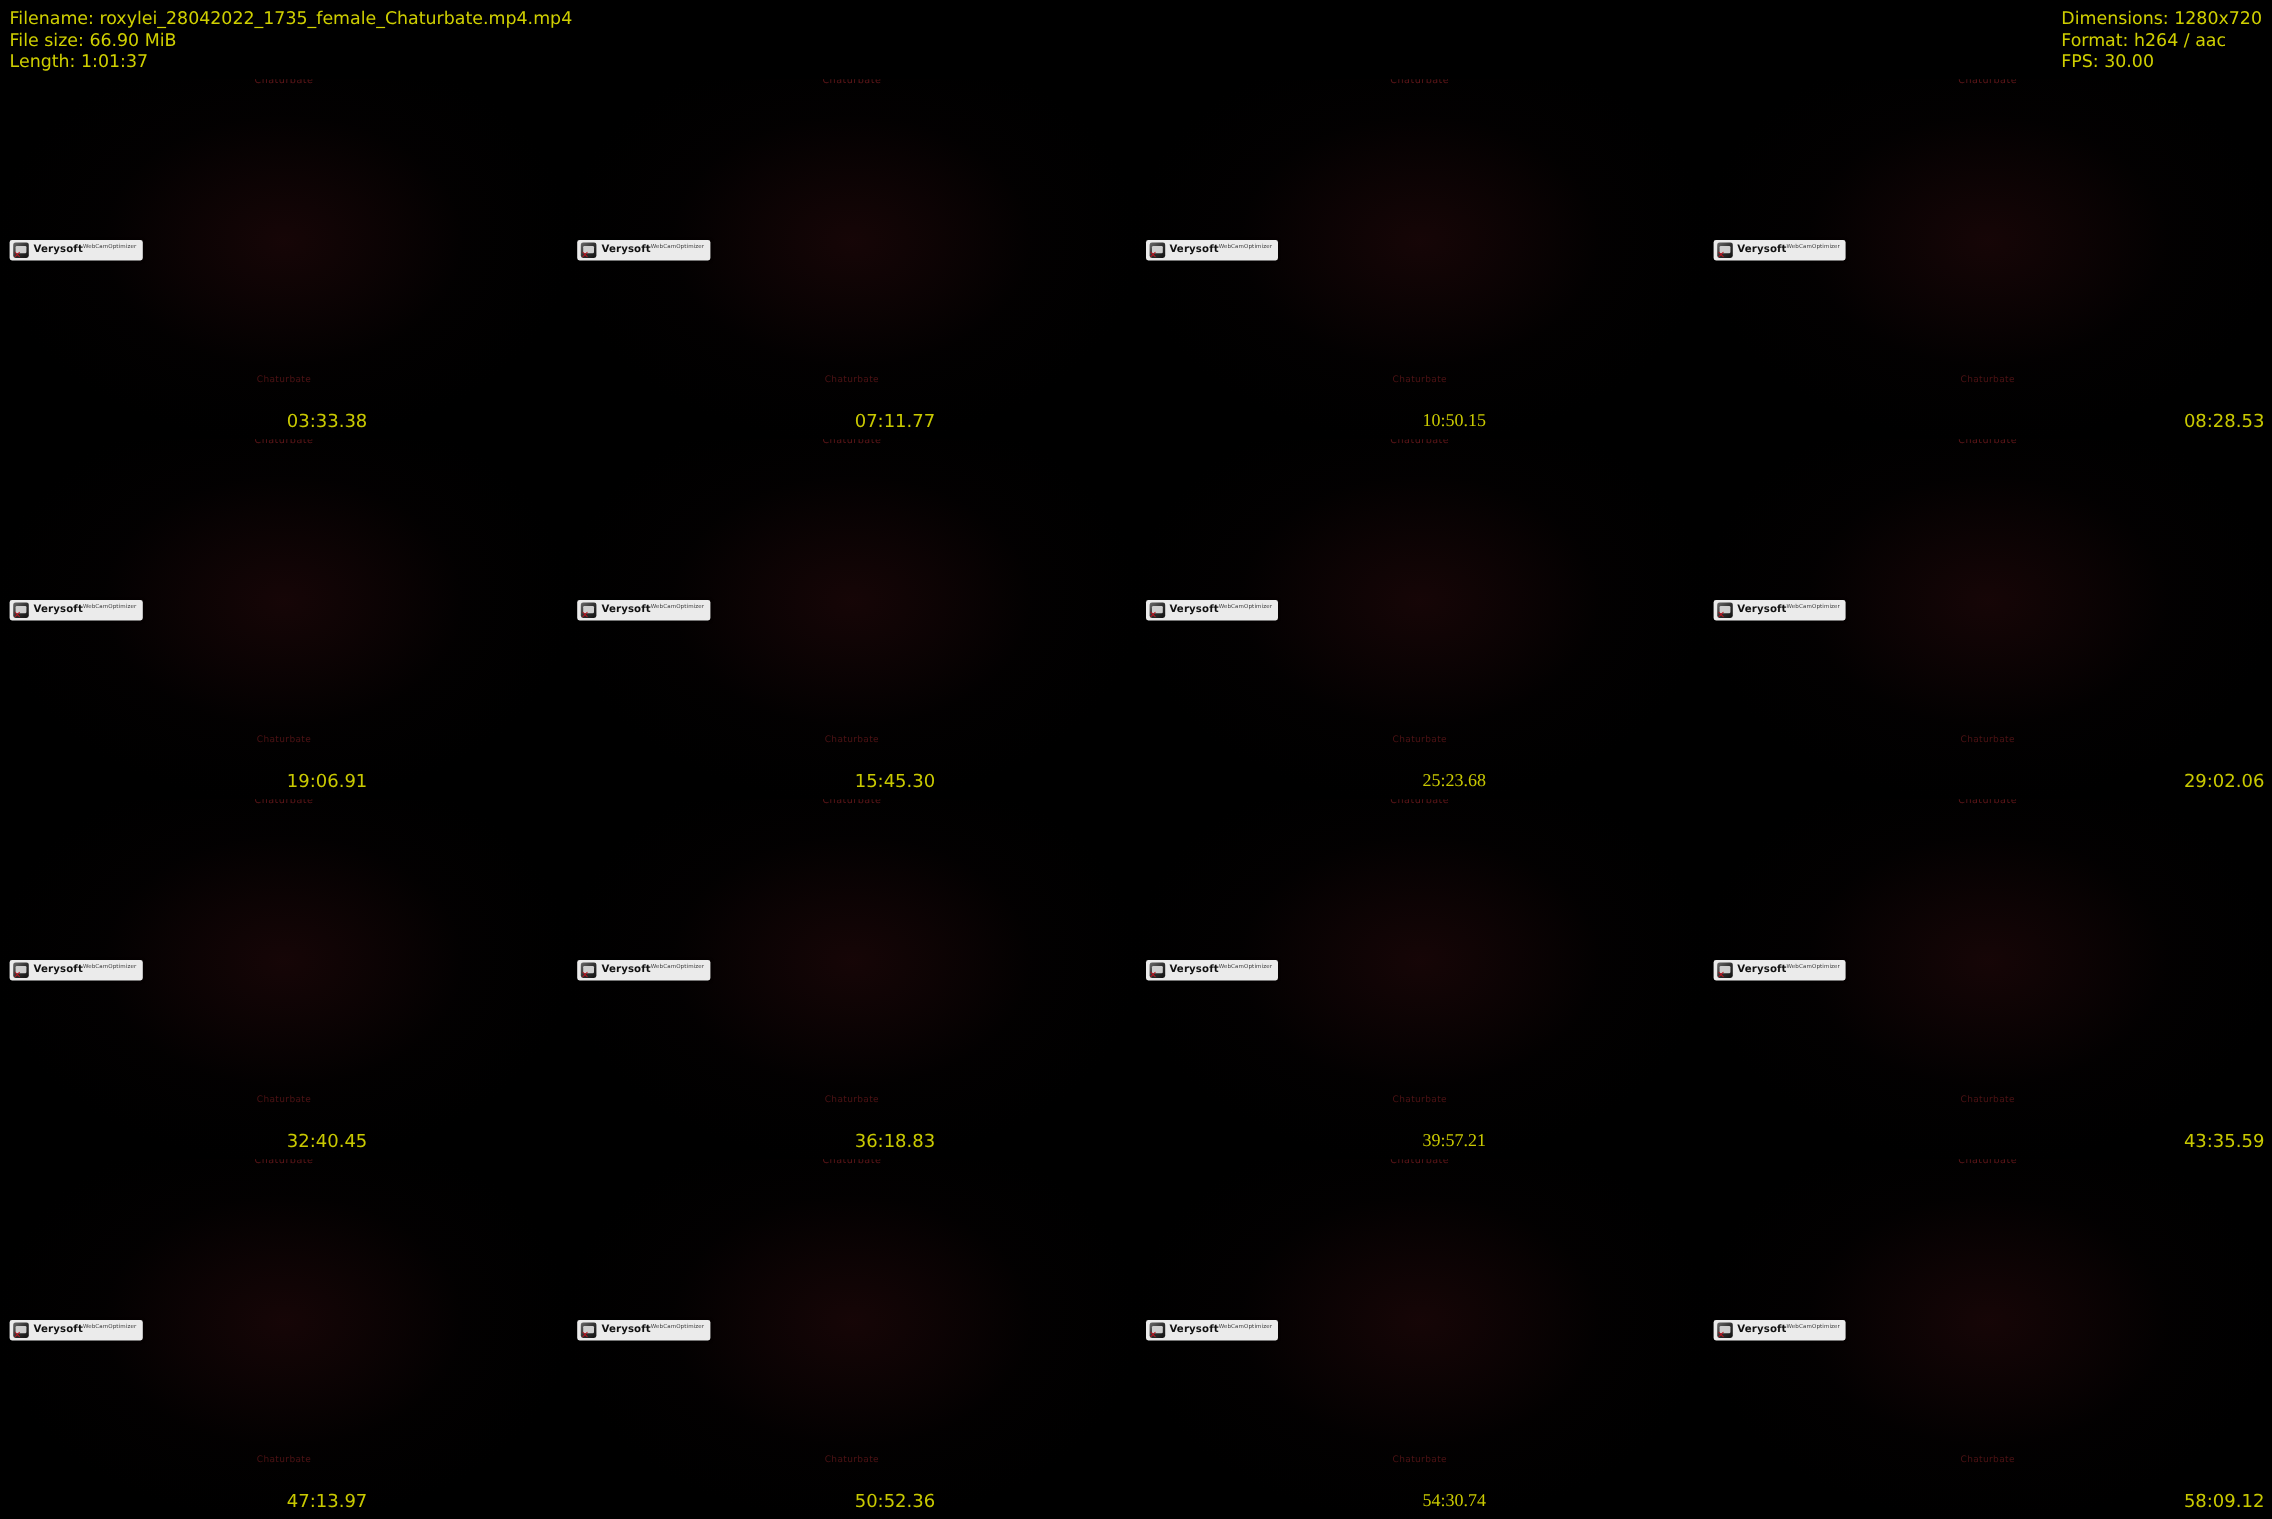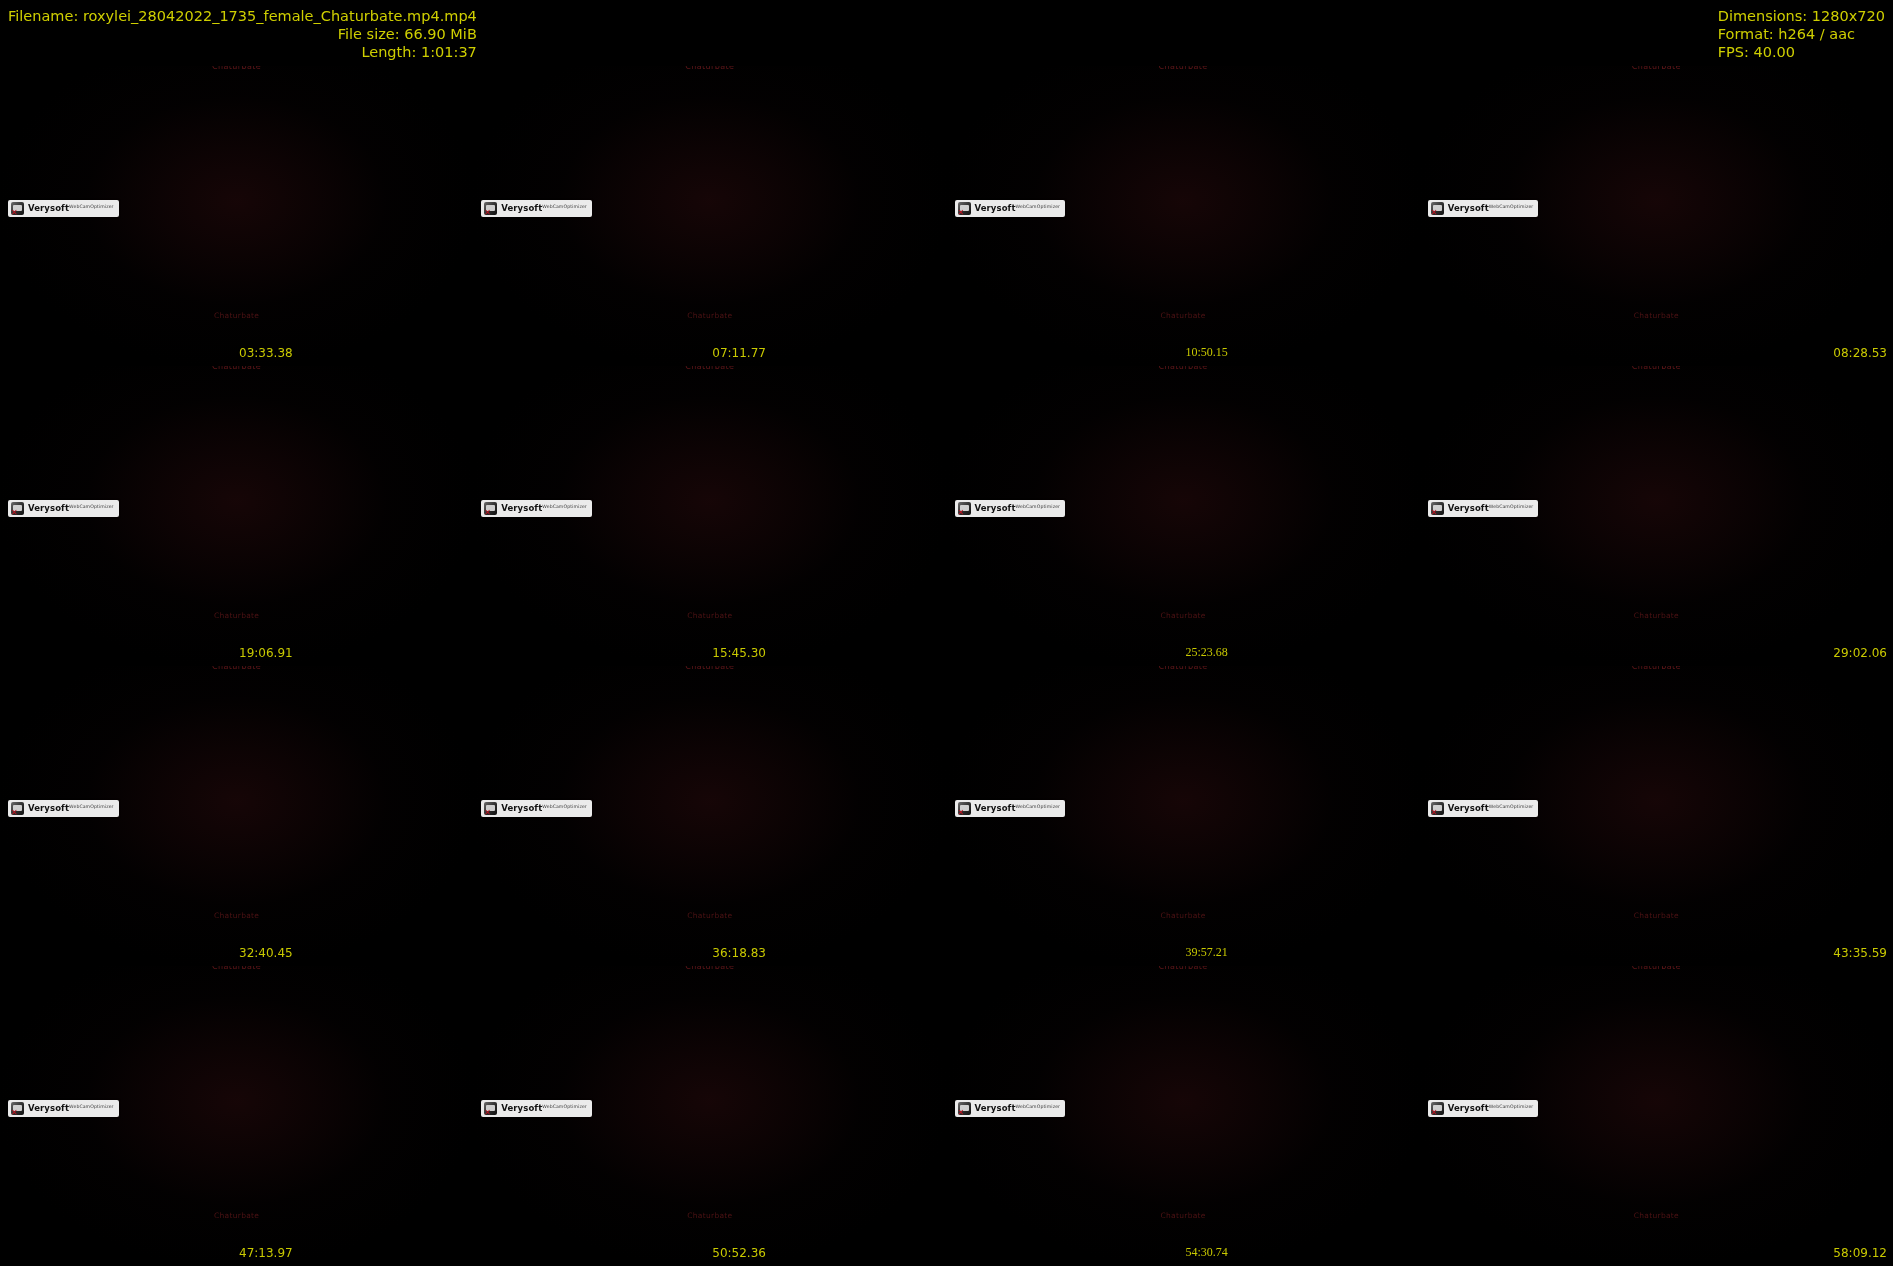--- a/index.html
+++ b/index.html
@@ -22,21 +22,21 @@
     top: 0;
     left: 0;
     width: 1893px;
     height: 66px;
     background: #000000;
   }
   .header-left {
     position: absolute;
     left: 8px;
     top: 7px;
-    text-align: right;
+    text-align: left;
   }
   .header-right {
     position: absolute;
     right: 8px;
     top: 7px;
   }
   .header-line {
     font-size: 14.5px;
     line-height: 18px;
     color: #cfcf00;
@@ -153,21 +153,21 @@
     font-size: 8px;
     line-height: 8px;
     font-weight: bold;
   }
 
   
   .ts {
     position: absolute;
     bottom: 6px;
     right: 8px;
-    font-size: 12px;
+    font-size: 15px;
     color: #c9c900;
     font-family: "DejaVu Sans", sans-serif;
     text-shadow: 0 0 2px #000;
     white-space: nowrap;
   }
   
   .thumb.col0 .ts { right: auto; left: 239px; }
   .thumb.col1 .ts { right: auto; left: 239px; margin-top: 35px; }
   .thumb.col2 .ts { right: auto; left: 239px; font-family: Liberation Serif, serif; }
   .thumb.col3 .ts { right: 6px; left: auto; }
@@ -177,21 +177,21 @@
 
 <div class="header">
   <div class="header-left">
     <div class="header-line">Filename: roxylei_28042022_1735_female_Chaturbate.mp4.mp4</div>
     <div class="header-line">File size: 66.90 MiB</div>
     <div class="header-line">Length: 1:01:37</div>
   </div>
   <div class="header-right">
     <div class="header-line">Dimensions: 1280x720</div>
     <div class="header-line">Format: h264 / aac</div>
-    <div class="header-line">FPS: 40.00</div>
+    <div class="header-line">FPS: 30.00</div>
   </div>
 </div>
 
 <div class="sheet" id="sheet">
     <div class="thumb col0">
       <div class="frame-bg"></div>
       <div class="frame-vignette"></div>
       <div class="frame-topmark">Chaturbate</div>
       <div class="frame-botmark">Chaturbate</div>
       <div class="brand">

